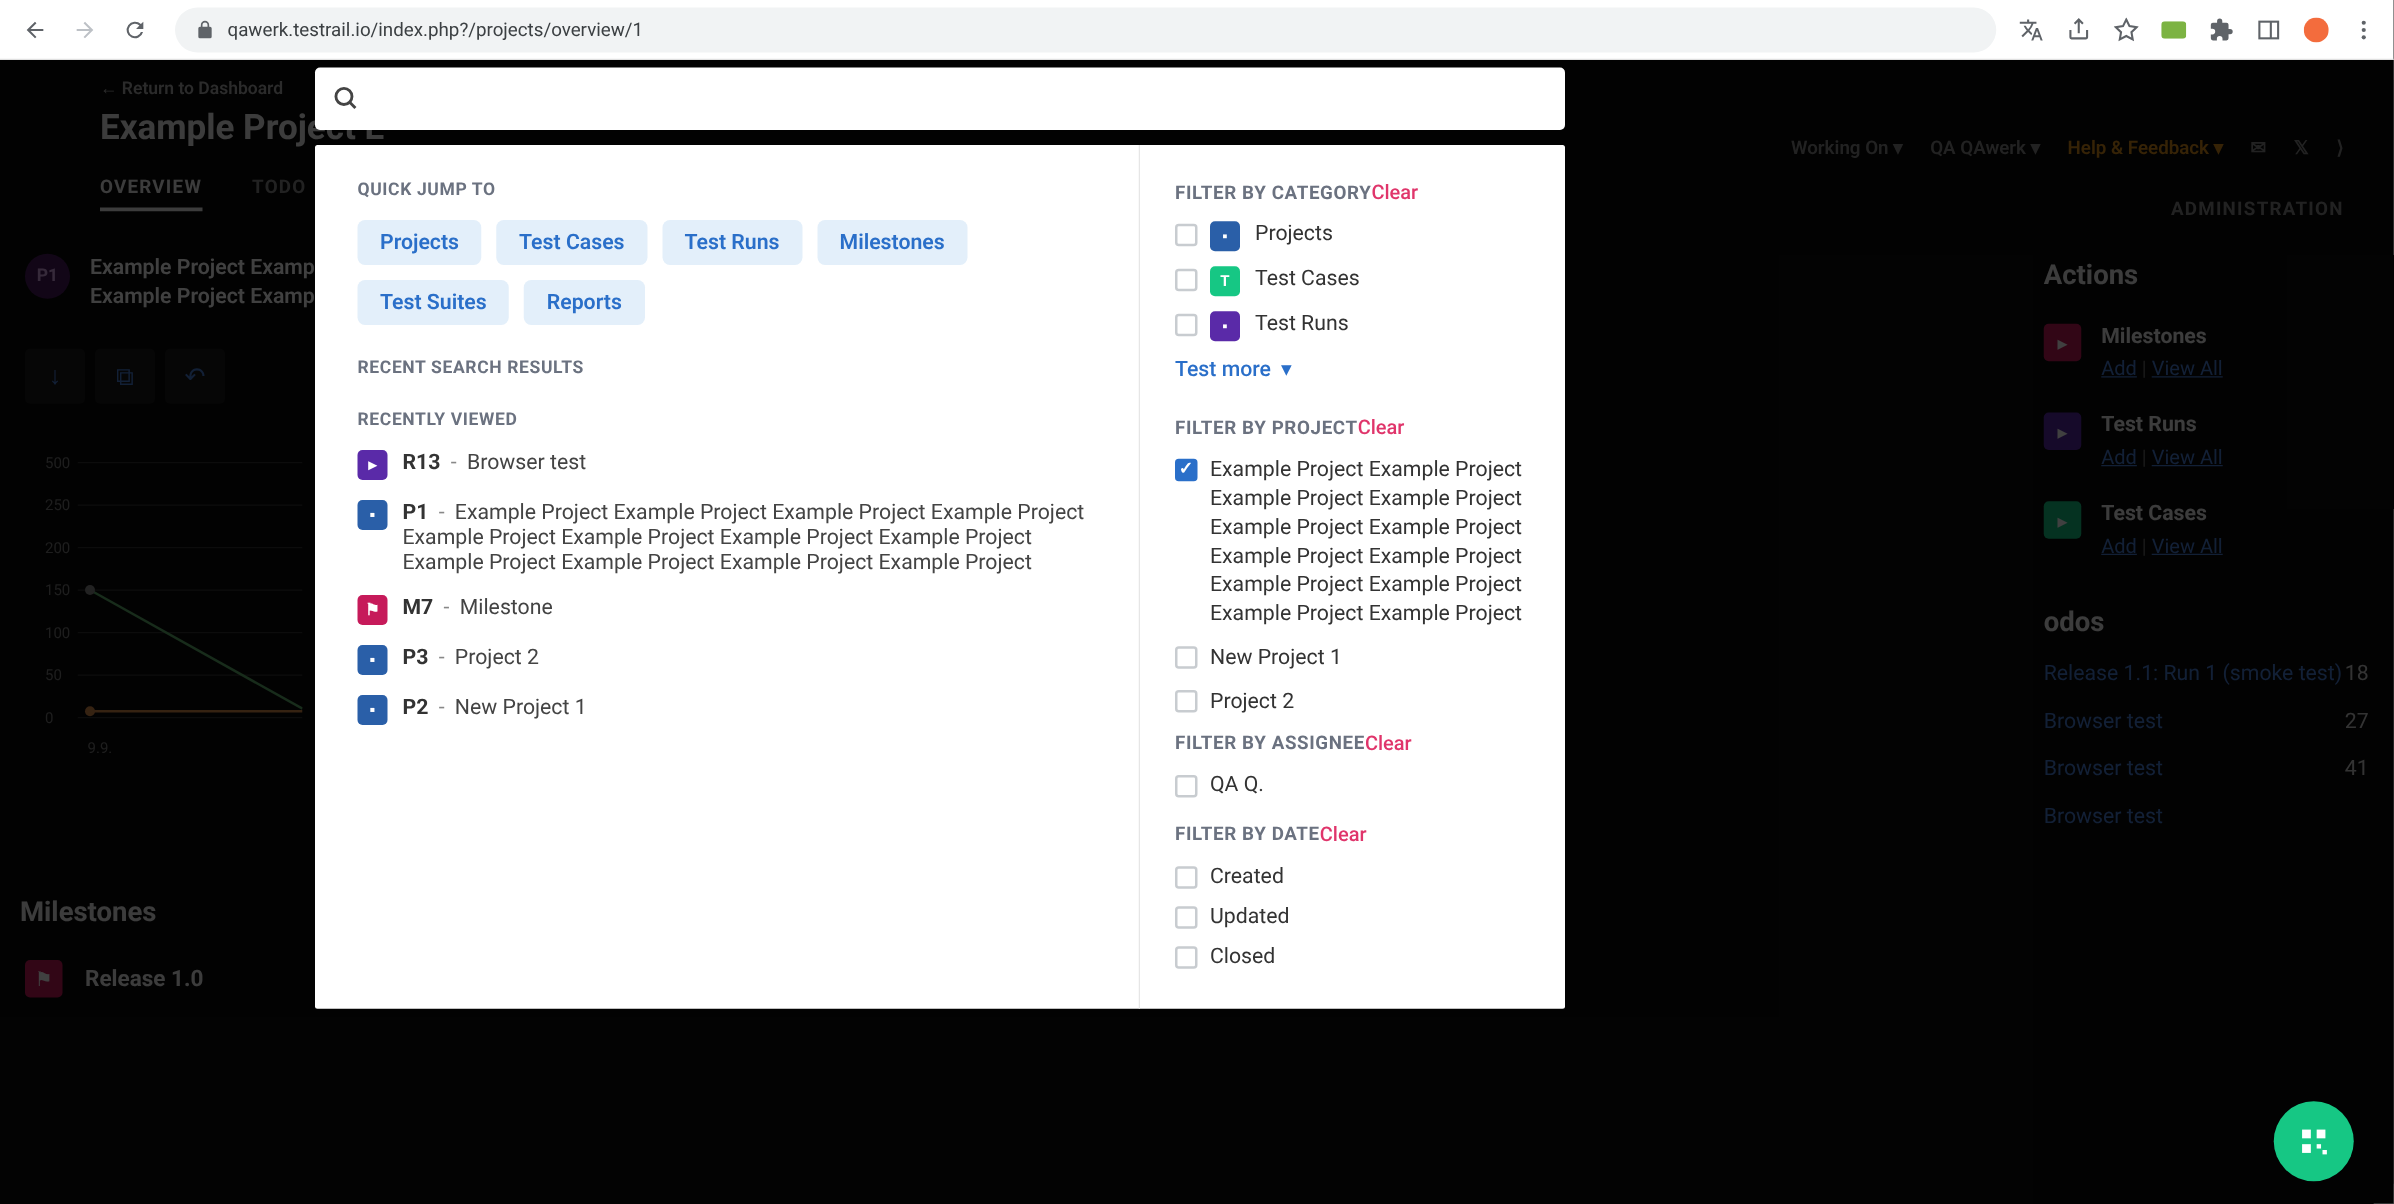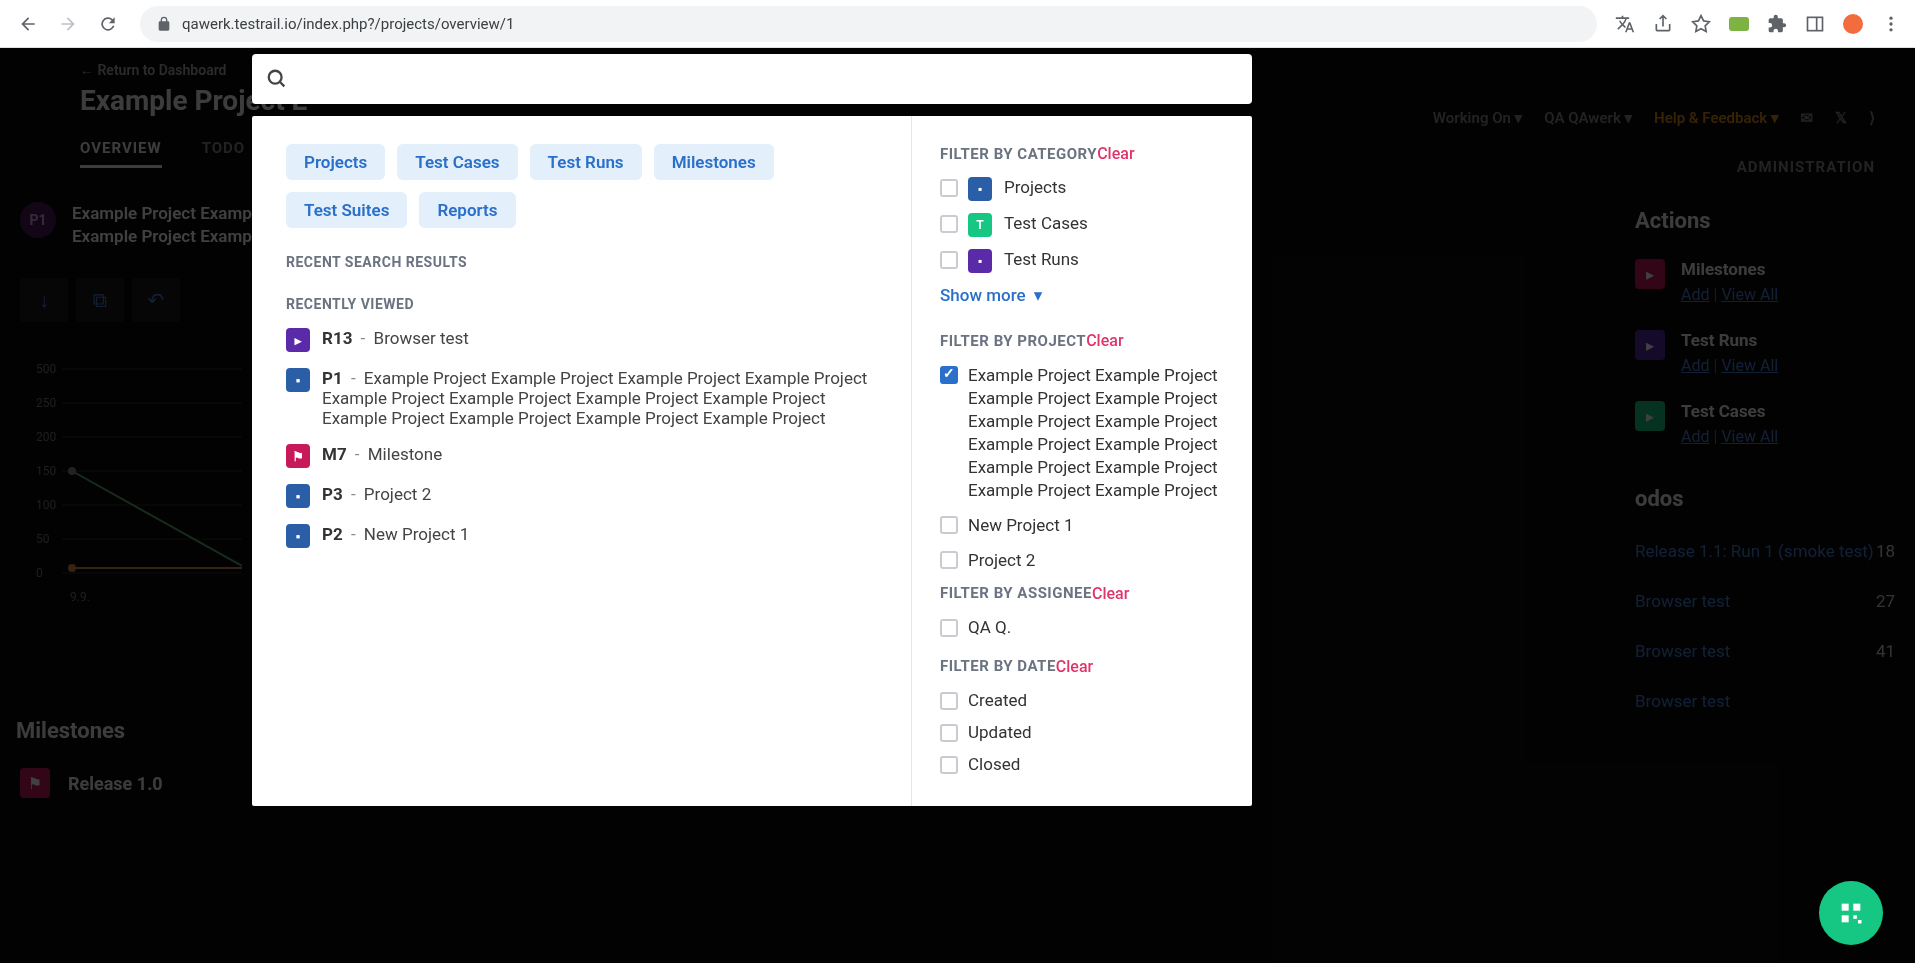--- a/index.html
+++ b/index.html
@@ -38,21 +38,21 @@
 
 .right-pane { position: absolute; right: 0; top: 140px; width: 300px; padding: 20px; }
 .actions-h { font-size: 22px; font-weight: 700; color: #eee; }
 .action-block { margin-top: 26px; display: flex; gap: 16px; }
 .action-ico { width: 30px; height: 30px; border-radius: 4px; display:flex; align-items:center; justify-content:center; color:#fff; font-size:16px; }
 .action-title { font-size: 17px; font-weight: 700; color: #eee; }
 .action-links { margin-top: 6px; font-size: 16px; }
 .action-links a { color: #4a7fd8; text-decoration: underline; }
 .action-links .sep { color: #666; margin: 0 4px; }
 .todos-h { font-size: 22px; font-weight: 700; color: #eee; margin-top: 40px; }
-.todo-item { display: flex; justify-content: space-between; margin-top: 30px; font-size: 17px; color: #4a7fd8; }
+.todo-item { display: flex; justify-content: space-between; margin-top: 18px; font-size: 17px; color: #4a7fd8; }
 .todo-item .cnt { color: #ccc; }
 
 
 .top-strip { position: absolute; top: 48px; right: 0; height: 44px; display: flex; align-items: center; gap: 22px; padding-right: 40px; font-size: 15px; color: #888; font-weight: 600; }
 .top-strip .amber { color: #d68a1a; }
 
 
 .dim { position: absolute; inset: 48px 0 0 0; background: rgba(0,0,0,0.75); }
 .modal-wrap { position: absolute; top: 54px; left: 252px; width: 1000px; }
 .search-bar { height: 50px; background: #fff; border-radius: 4px; display: flex; align-items: center; padding: 0 14px; gap: 12px; }
@@ -296,20 +296,21 @@
     <span>
       <svg width="22" height="22" viewBox="0 0 24 24" fill="none" stroke="#444" stroke-width="2.5">
           <circle cx="10" cy="10" r="7"></circle>
           <line x1="20" y1="20" x2="15" y2="15"></line>
         </svg>
     </span>
     <input type="text" style="">
   </div>
   <div class="panel">
     <div class="panel-left">
+      <div class="sec-head">QUICK JUMP TO</div>
       <div class="chips" id="chips">
           <span class="chip">Projects</span>
           <span class="chip">Test Cases</span>
           <span class="chip">Test Runs</span>
           <span class="chip">Milestones</span>
           <span class="chip">Test Suites</span>
           <span class="chip">Reports</span>
         </div>
       <div class="sec-head mt">RECENT SEARCH RESULTS</div>
       <div class="sec-head mt">RECENTLY VIEWED</div>
@@ -352,21 +353,21 @@
             <span class="cat-ico" style="background:#16c784">T</span>
             <span>Test Cases</span>
           </div>
           <div class="chk-row">
             <span class="chk"></span>
             <span class="cat-ico" style="background:#5a2aa8">▪</span>
             <span>Test Runs</span>
           </div>
         </div>
       <div class="show-more">
-        <span>Show more</span>
+        <span>Test more</span>
         <span>▾</span>
       </div>
 
       <div class="filter-head" style="margin-top:26px">
         <span class="t">FILTER BY PROJECT</span>
         <span class="clear">Clear</span>
       </div>
       <div id="proj-list">
           <div class="chk-row">
             <span class="chk checked"></span>

